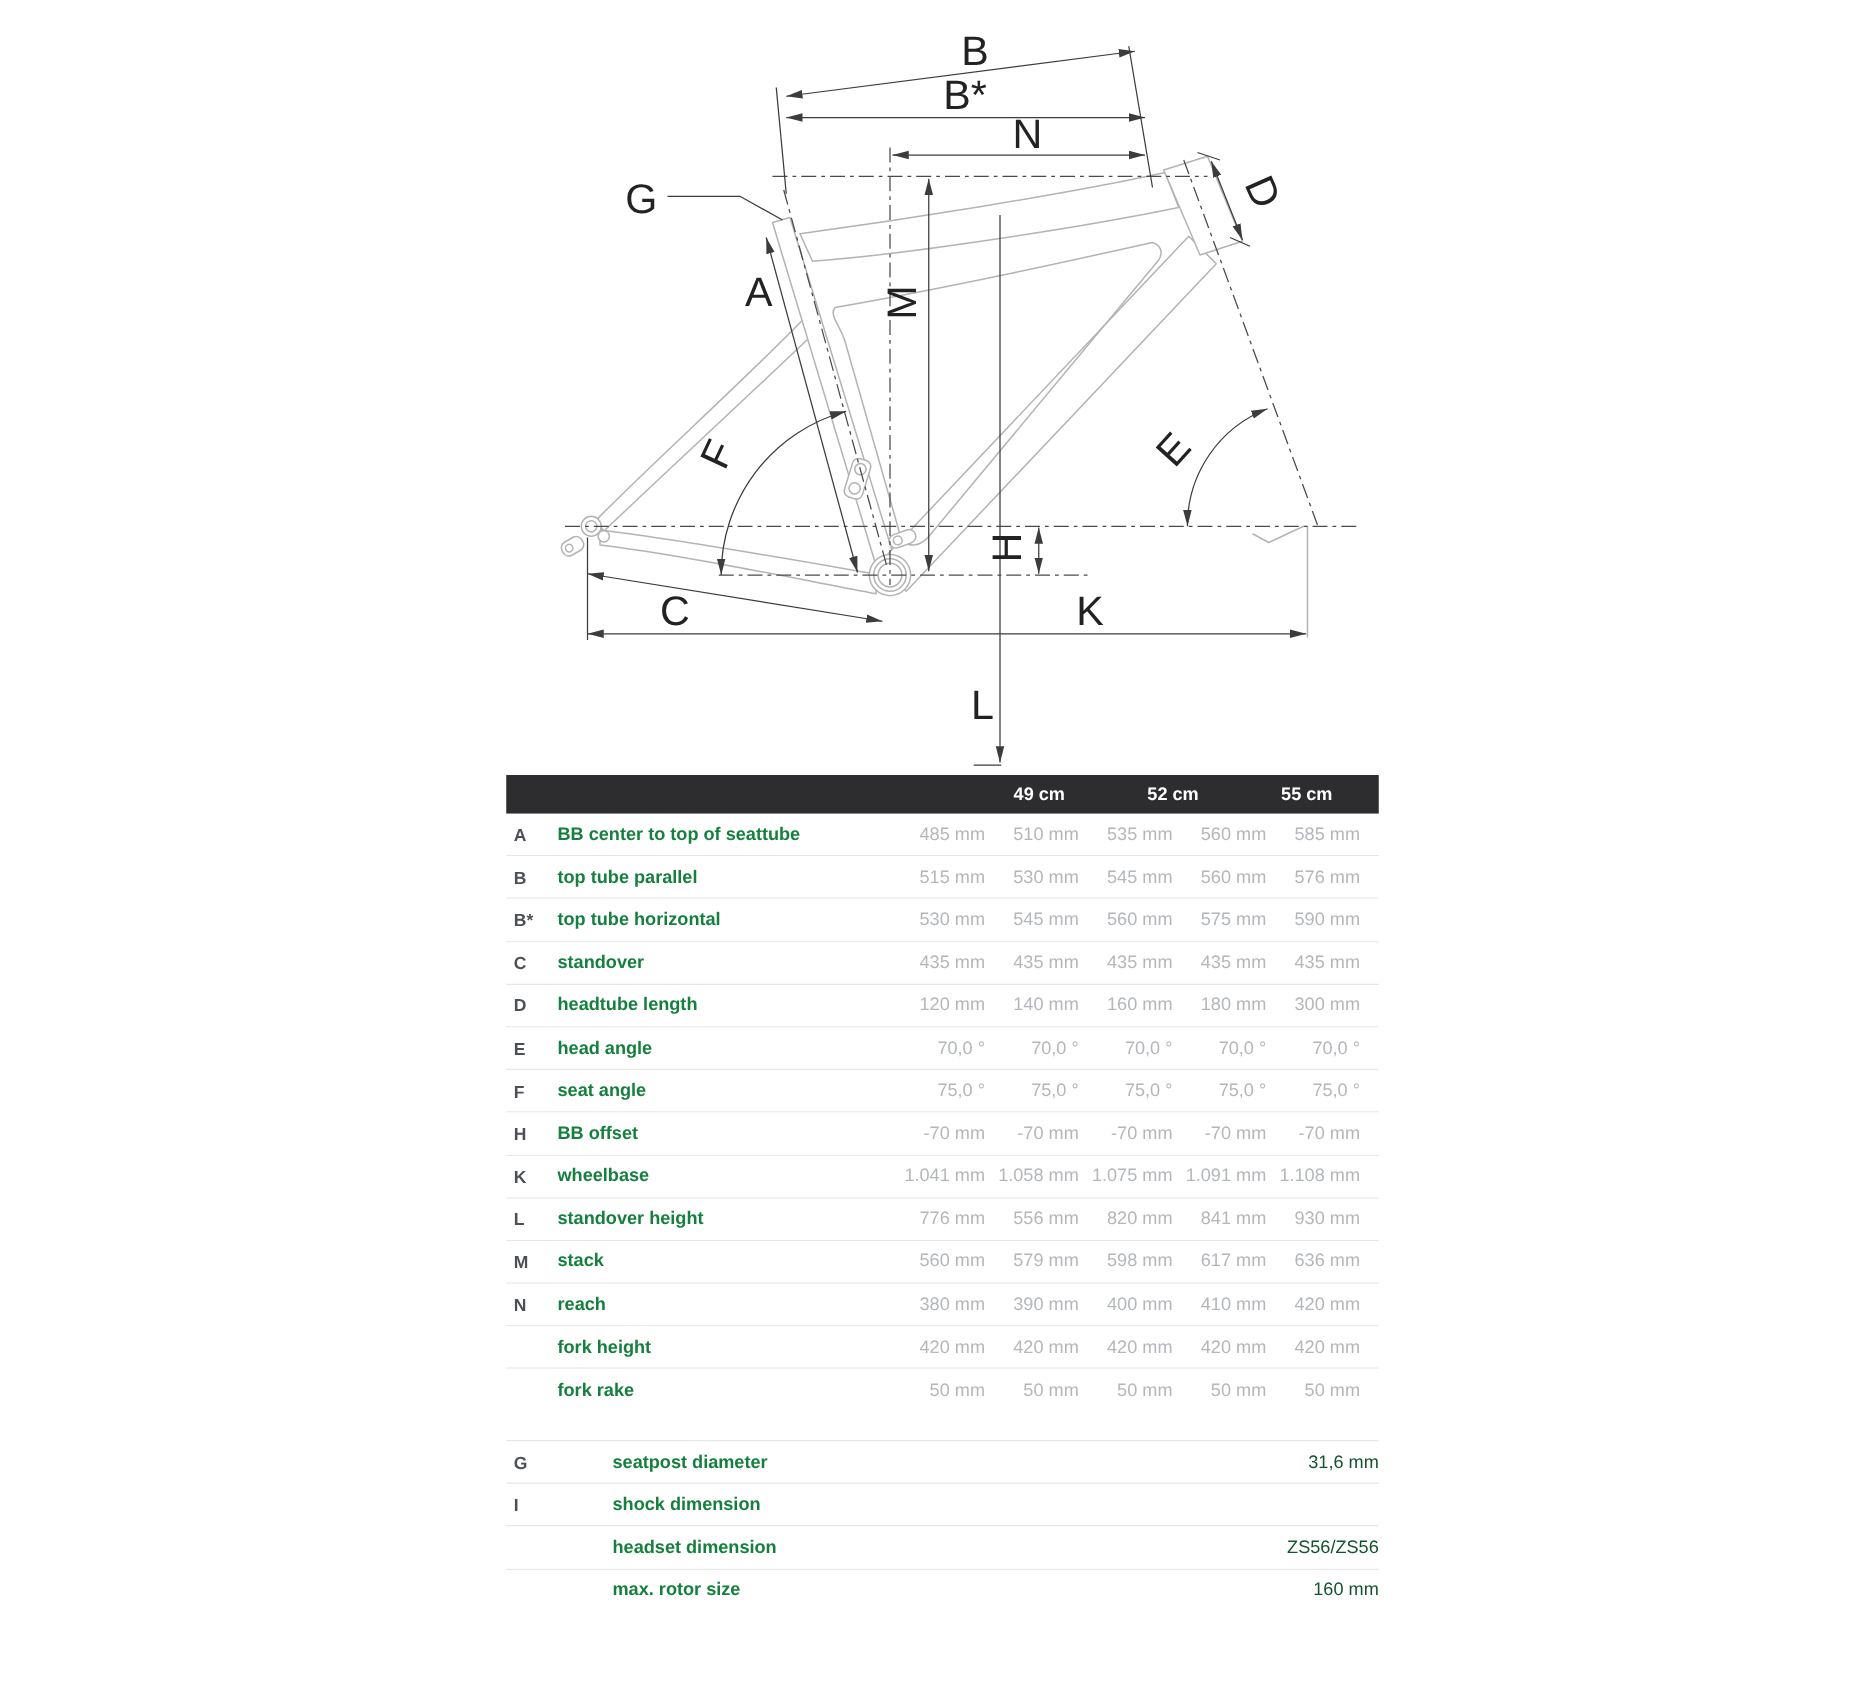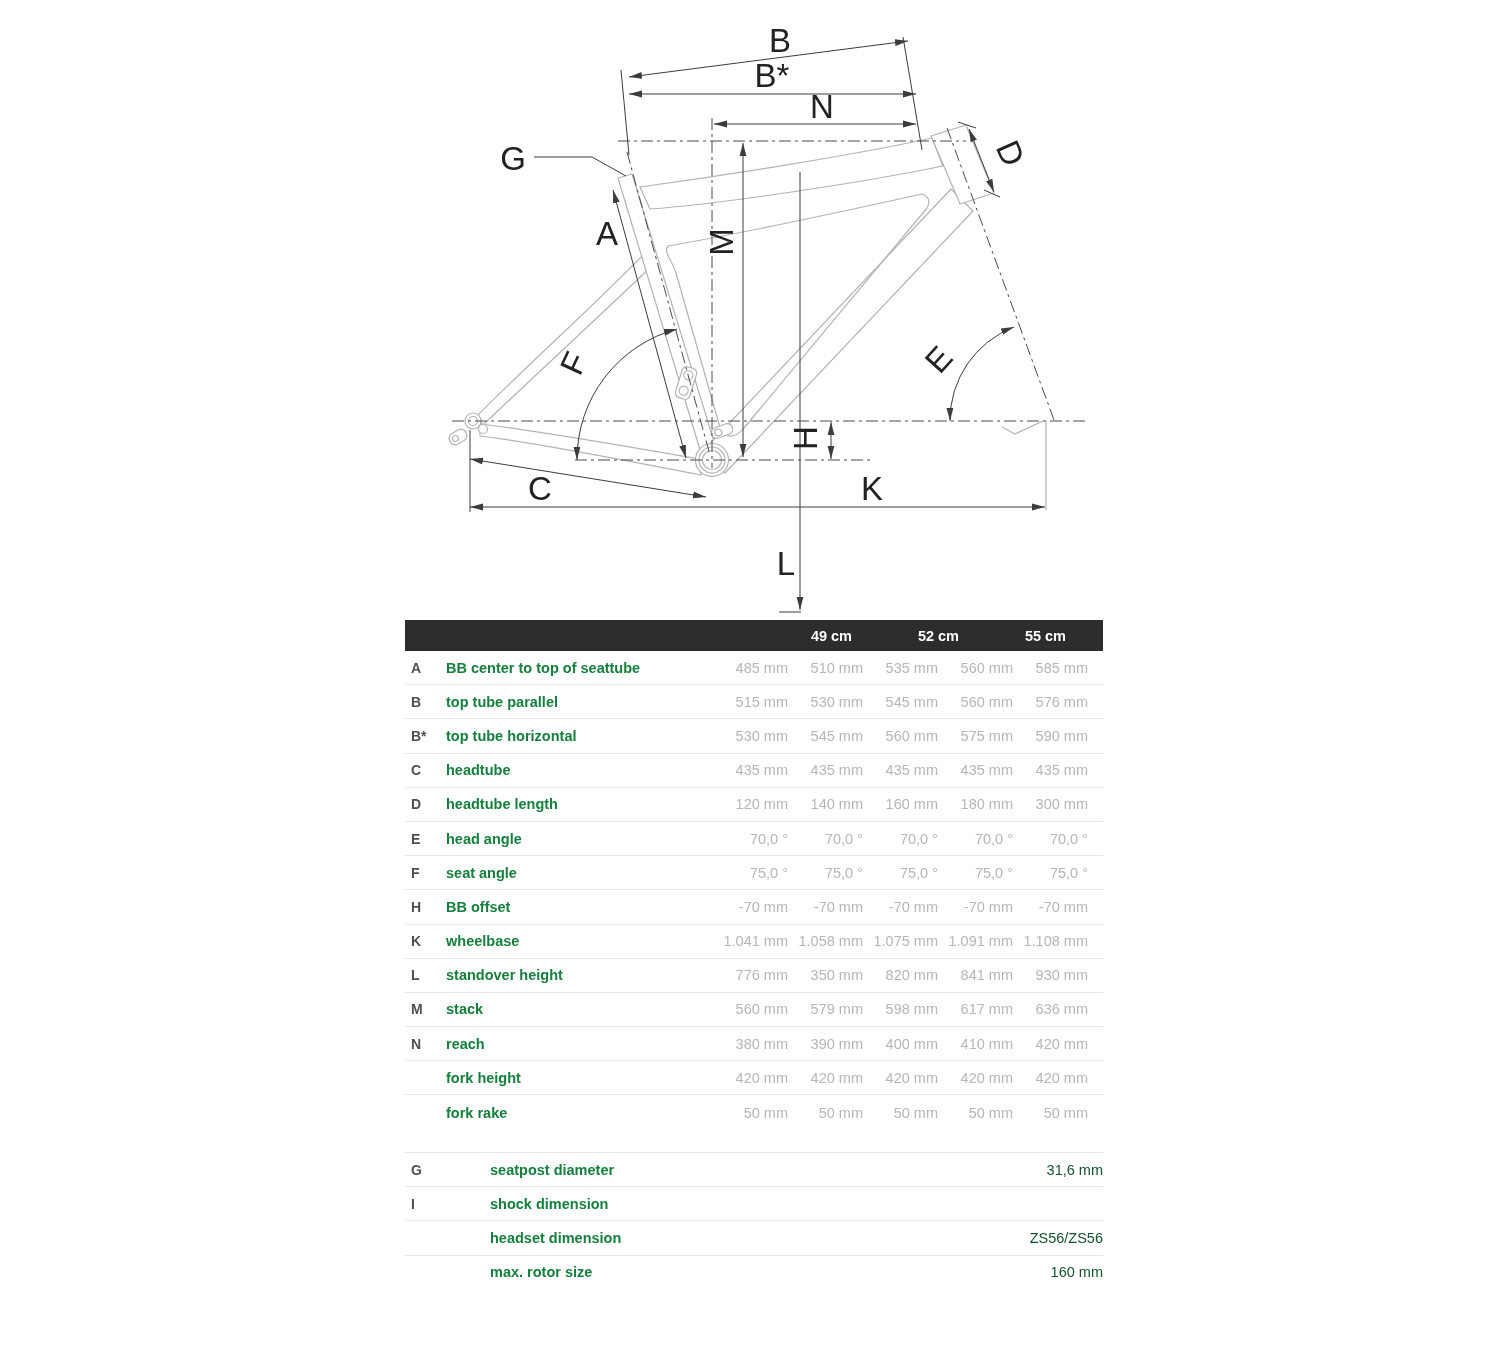--- a/index.html
+++ b/index.html
@@ -167,21 +167,21 @@
           <div class="letter">B*</div>
           <div class="lbl">top tube horizontal</div>
           <div class="val">530 mm</div>
           <div class="val">545 mm</div>
           <div class="val">560 mm</div>
           <div class="val">575 mm</div>
           <div class="val">590 mm</div>
         </div>
         <div class="grow">
           <div class="letter">C</div>
-          <div class="lbl">headtube</div>
+          <div class="lbl">standover</div>
           <div class="val">435 mm</div>
           <div class="val">435 mm</div>
           <div class="val">435 mm</div>
           <div class="val">435 mm</div>
           <div class="val">435 mm</div>
         </div>
         <div class="grow">
           <div class="letter">D</div>
           <div class="lbl">headtube length</div>
           <div class="val">120 mm</div>
@@ -223,21 +223,21 @@
           <div class="val">1.041 mm</div>
           <div class="val">1.058 mm</div>
           <div class="val">1.075 mm</div>
           <div class="val">1.091 mm</div>
           <div class="val">1.108 mm</div>
         </div>
         <div class="grow">
           <div class="letter">L</div>
           <div class="lbl">standover height</div>
           <div class="val">776 mm</div>
-          <div class="val">350 mm</div>
+          <div class="val">556 mm</div>
           <div class="val">820 mm</div>
           <div class="val">841 mm</div>
           <div class="val">930 mm</div>
         </div>
         <div class="grow">
           <div class="letter">M</div>
           <div class="lbl">stack</div>
           <div class="val">560 mm</div>
           <div class="val">579 mm</div>
           <div class="val">598 mm</div>

